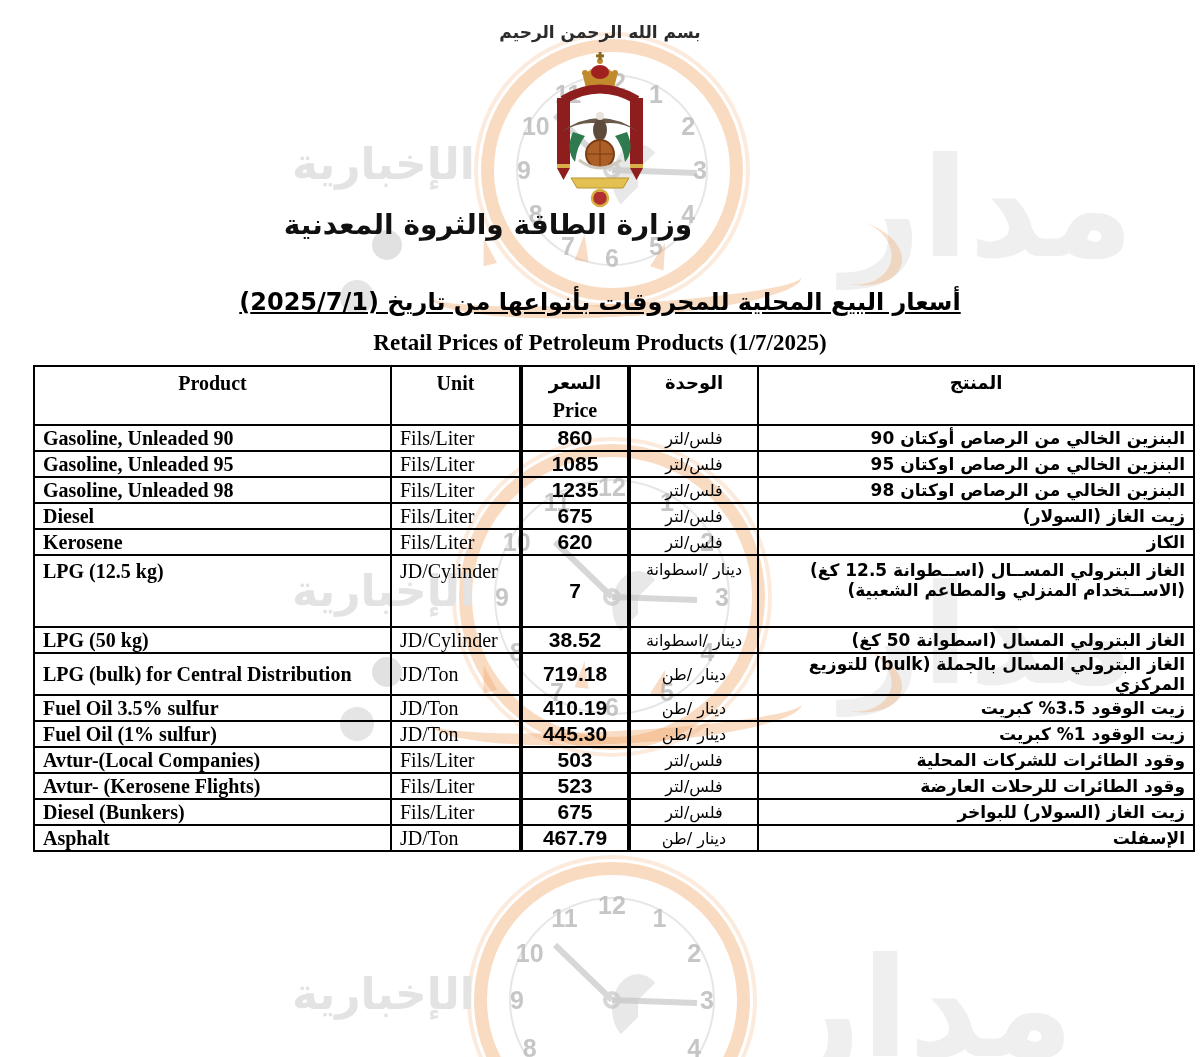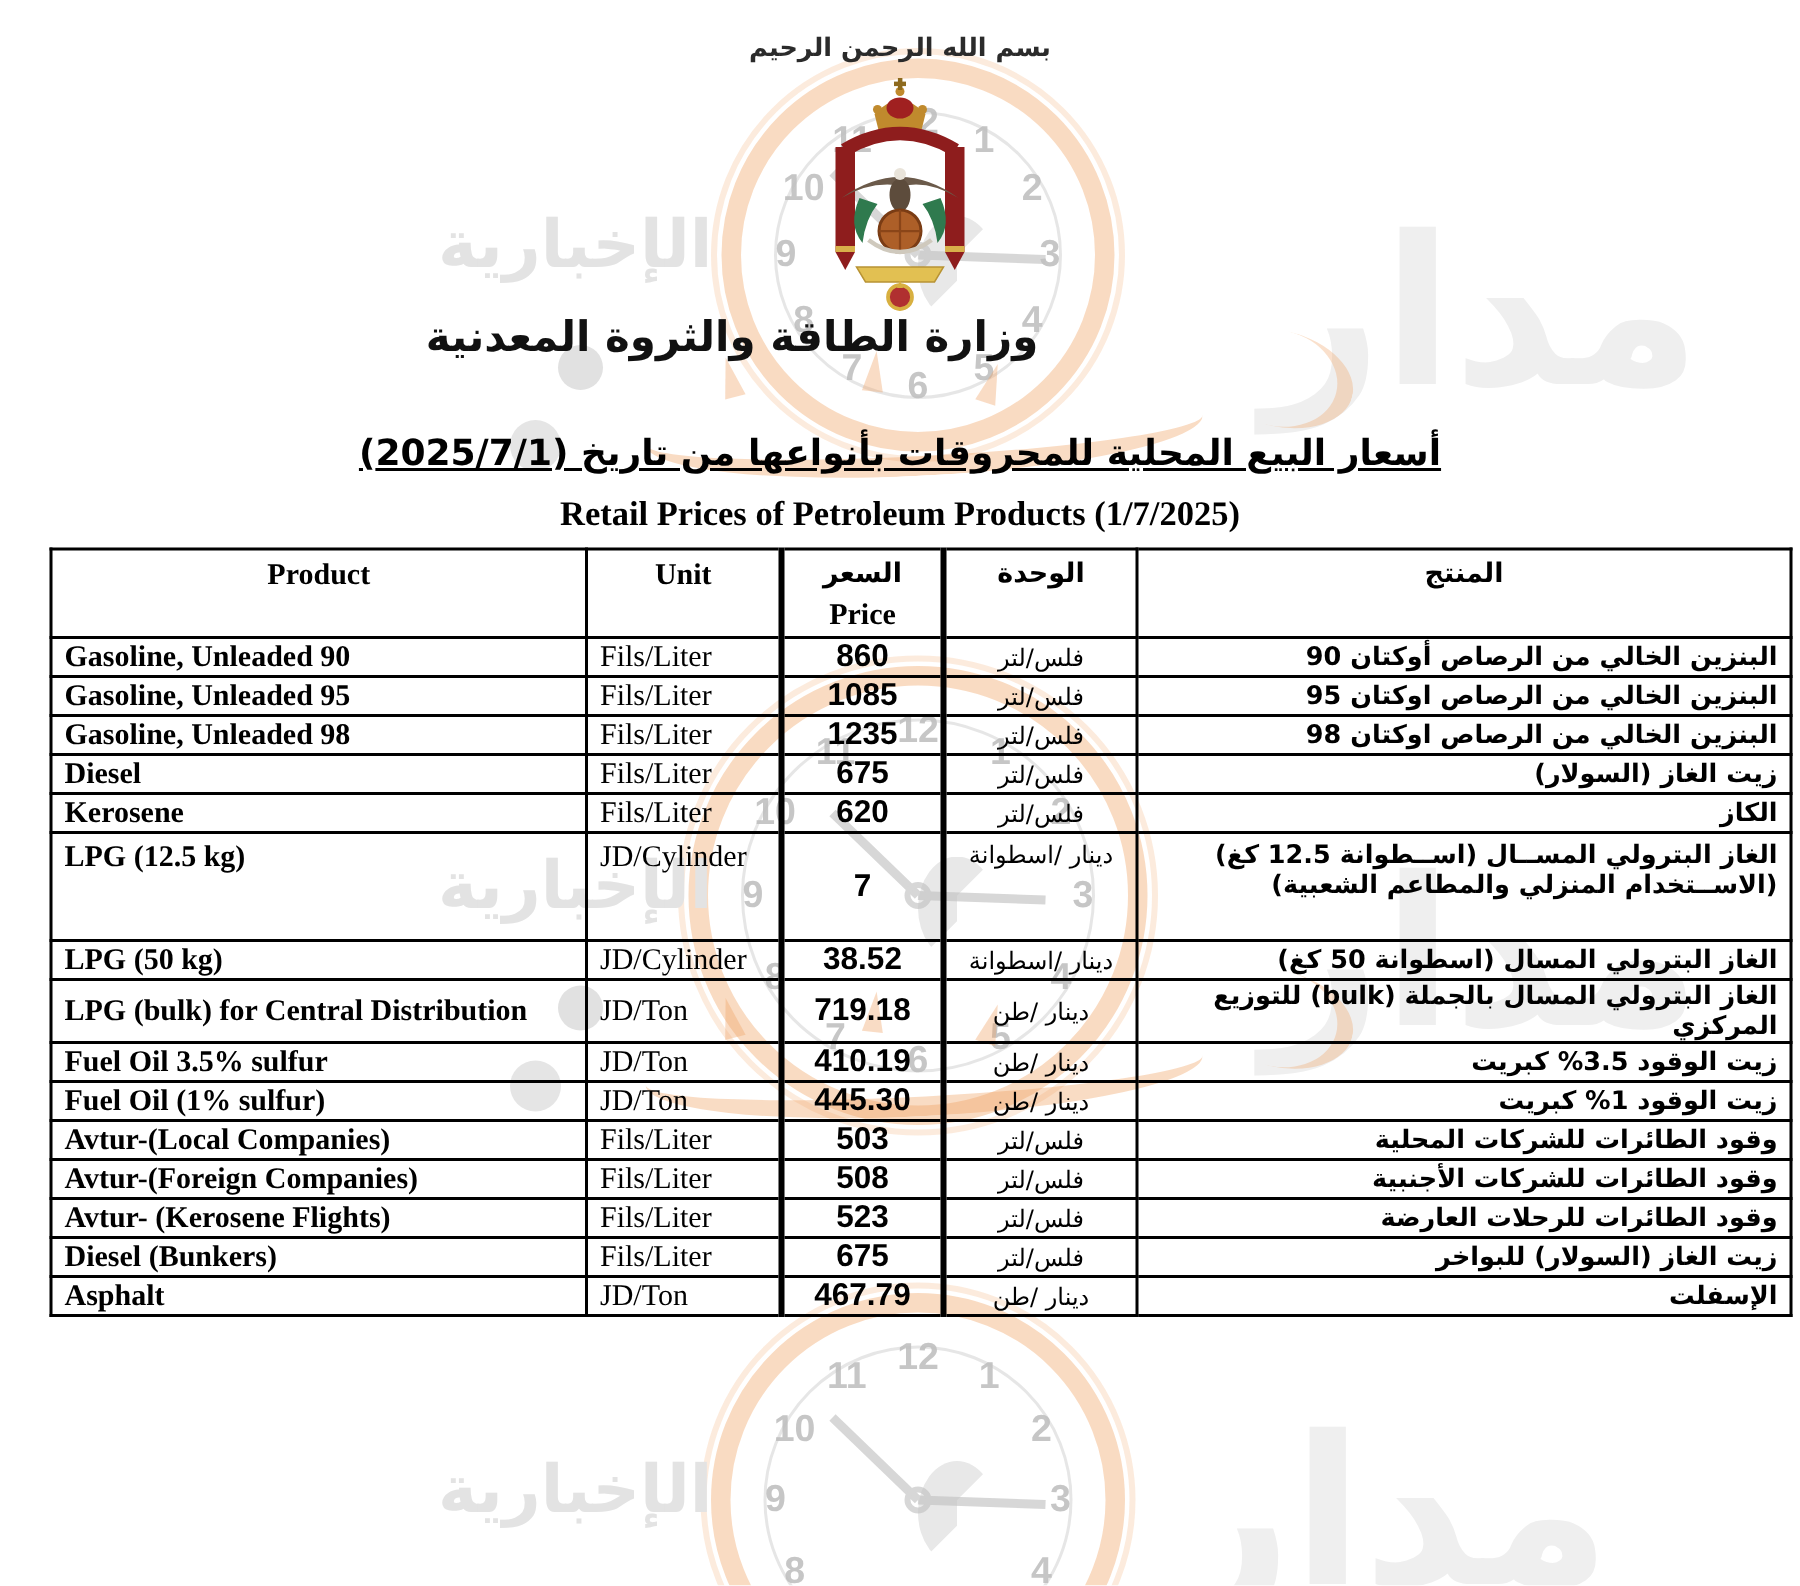--- a/index.html
+++ b/index.html
@@ -324,27 +324,20 @@
   </tr>
 
   <tr>
     <td class="c-prod">Avtur-(Local Companies)</td>
     <td class="c-unit">Fils/Liter</td>
     <td class="c-price">503</td>
     <td class="c-unitar">فلس/لتر</td>
     <td class="c-prodar">وقود الطائرات للشركات المحلية</td>
   </tr>
 
-  <tr>
-    <td class="c-prod">Avtur-(Foreign Companies)</td>
-    <td class="c-unit">Fils/Liter</td>
-    <td class="c-price">508</td>
-    <td class="c-unitar">فلس/لتر</td>
-    <td class="c-prodar">وقود الطائرات للشركات الأجنبية</td>
-  </tr>
 
   <tr>
     <td class="c-prod">Avtur- (Kerosene Flights)</td>
     <td class="c-unit">Fils/Liter</td>
     <td class="c-price">523</td>
     <td class="c-unitar">فلس/لتر</td>
     <td class="c-prodar">وقود الطائرات للرحلات العارضة</td>
   </tr>
 
 

